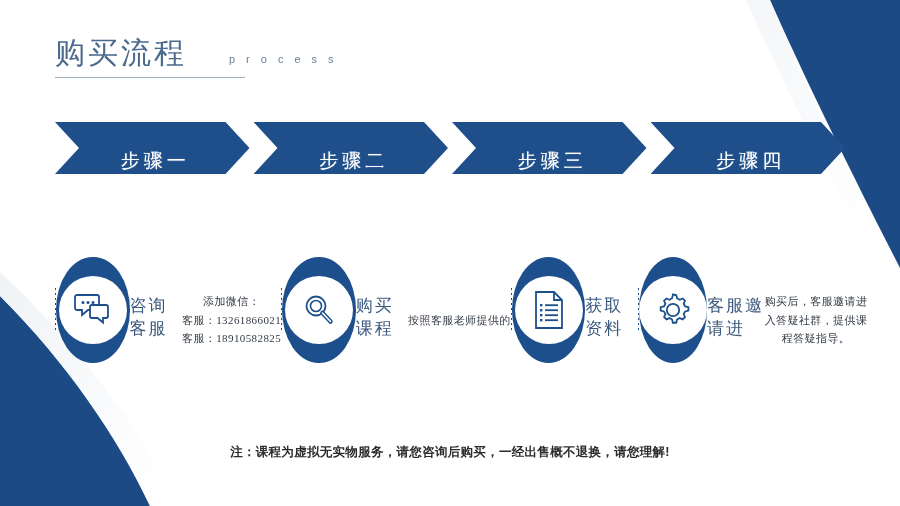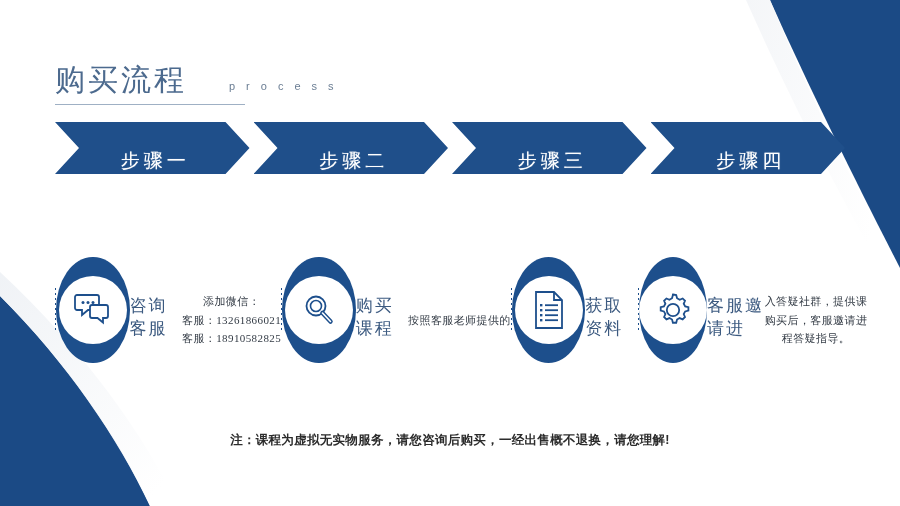--- a/index.html
+++ b/index.html
@@ -11,21 +11,21 @@
   }
   .slide { position:absolute; inset:0; overflow:hidden; background:#fff; }
 
   
   .deco { position:absolute; pointer-events:none; }
   .deco-tr { top:0; right:0; width:240px; height:270px; }
   .deco-bl { left:0; bottom:0; width:230px; height:330px; }
 
   
   .header { position:absolute; left:55px; top:38px; width:760px; }
-  .title-row { display:flex; align-items:flex-end;margin-top:27px; }
+  .title-row { display:flex; align-items:flex-end; }
   .title-cn {
     font-size:30px; color:#4c6a8e; letter-spacing:3px;
     font-family:"Liberation Serif", serif; line-height:1;
   }
   .title-en {
     margin-left:42px; margin-bottom:3px;
     font-size:11px; color:#6a7d93; letter-spacing:11px;
     font-family:"Liberation Sans", sans-serif; text-transform:lowercase;
   }
   .title-rule {
@@ -87,21 +87,21 @@
   }
   .col-body {
     margin-top:22px; font-size:11px; color:#333b45; line-height:1.72;
     text-align:center; font-family:"Liberation Serif", serif;
     letter-spacing:.4px;
   }
   .col-body div { white-space:nowrap; }
 
   
   .note {
-    position:absolute; left:0; right:0; top:432px;
+    position:absolute; left:0; right:0; top:444px;
     text-align:center; font-size:12.5px; color:#2c2c2c;
     font-family:"Liberation Sans", sans-serif; letter-spacing:.3px;
     font-weight:bold;
   }
 </style>
 </head>
 <body>
 
 <div class="slide">
 
@@ -221,22 +221,22 @@
           <svg width="38" height="38" viewBox="0 0 38 38">
             <g fill="none" stroke="#1d4f8c" stroke-width="1.8">
               <path d="M19 3.5 l3.2 .55 .85 3.2 2.6 1.5 3.0 -1.3 2.35 2.35 -1.3 3.0 1.5 2.6 3.2 .85 0 3.3 -3.2 .85 -1.5 2.6 1.3 3.0 -2.35 2.35 -3.0 -1.3 -2.6 1.5 -.85 3.2 -3.3 0 -.85 -3.2 -2.6 -1.5 -3.0 1.3 -2.35 -2.35 1.3 -3.0 -1.5 -2.6 -3.2 -.85 0 -3.3 3.2 -.85 1.5 -2.6 -1.3 -3.0 2.35 -2.35 3.0 1.3 2.6 -1.5 .85 -3.2 Z"></path>
               <circle cx="19" cy="19" r="6.2"></circle>
             </g>
           </svg>
         </div>
       </div>
       <div class="col-head">客服邀请进</div>
       <div class="col-body">
+        <div>购买后，客服邀请进</div>
         <div>入答疑社群，提供课</div>
-        <div>购买后，客服邀请进</div>
         <div>程答疑指导。</div>
       </div>
     </div>
 
   </div>
 
   <div class="note">注：课程为虚拟无实物服务，请您咨询后购买，一经出售概不退换，请您理解!</div>
 
 </div>
 

